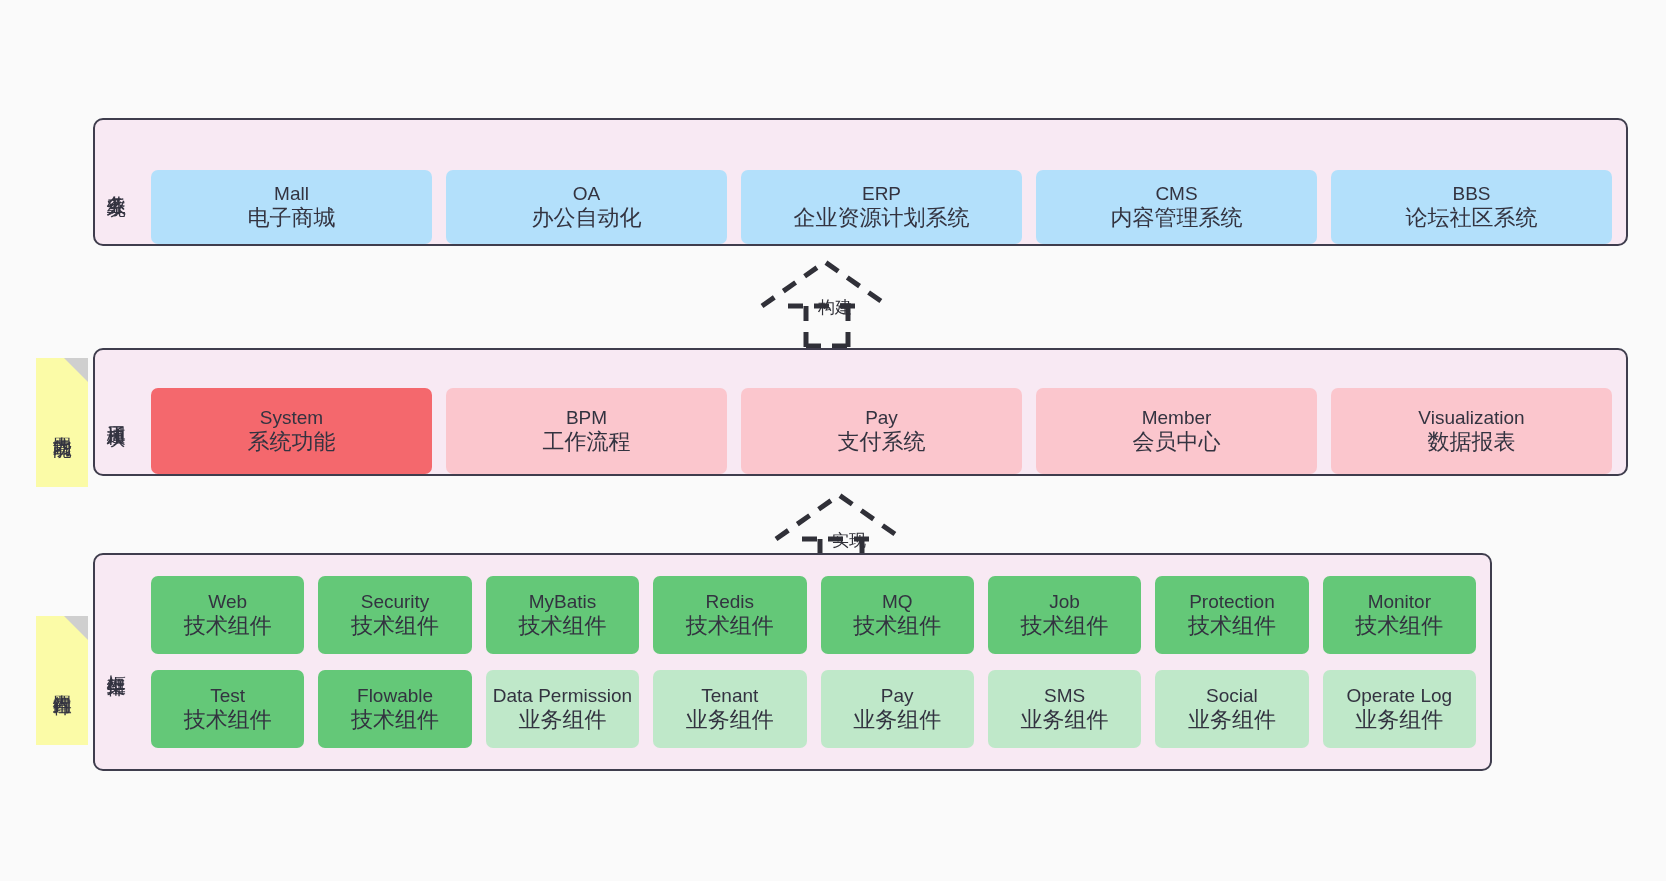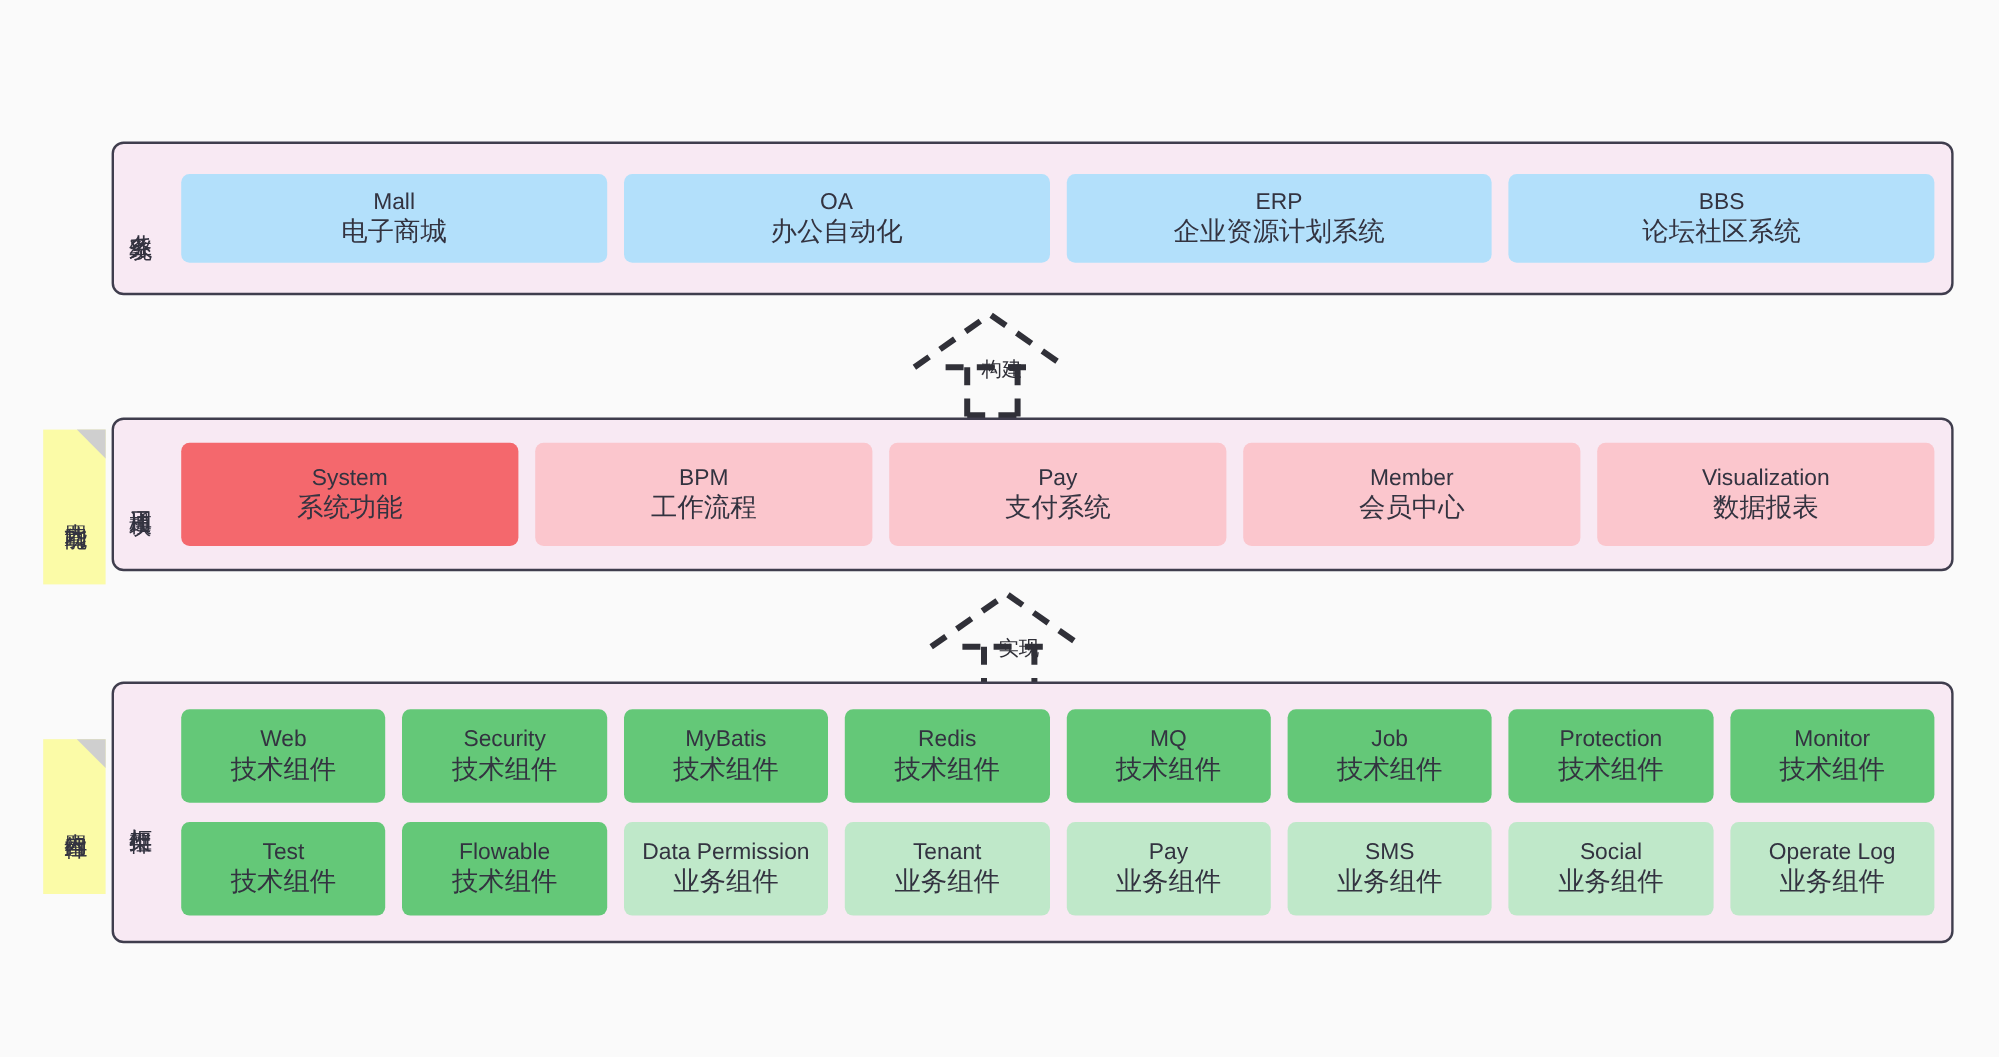--- a/index.html
+++ b/index.html
@@ -38,21 +38,21 @@
     letter-spacing: 1px;
     writing-mode: vertical-rl;
     text-orientation: upright;
     line-height: 1.18;
     white-space: nowrap;
     user-select: none;
   }
   .layer-body {
     flex: 1 1 auto;
     display: flex;
-    align-items: center;
+    align-items: flex-end;
     justify-content: space-between;
     padding: 0 14px;
     gap: 14px;
   }
   .layer-body.two-rows {
     flex-direction: column;
     justify-content: center;
     gap: 16px;
     padding: 14px 14px;
   }
@@ -147,20 +147,24 @@
       </div>
       <div class="card blue h-top">
         <span class="en">OA</span>
         <span class="cn">办公自动化</span>
       </div>
       <div class="card blue h-top">
         <span class="en">ERP</span>
         <span class="cn">企业资源计划系统</span>
       </div>
       <div class="card blue h-top">
+        <span class="en">CMS</span>
+        <span class="cn">内容管理系统</span>
+      </div>
+      <div class="card blue h-top">
         <span class="en">BBS</span>
         <span class="cn">论坛社区系统</span>
       </div>
 
     </div>
   </div>
 
   <div class="arrow" id="arrow-build" style="left:760px; top:256px;font-family:Liberation Mono, monospace;">
     <svg width="150" height="92" viewBox="0 0 150 92" fill="none">
       <path d="M 2 50 L 65 6 L 128 50" stroke="#303038" stroke-width="5" stroke-dasharray="15 11" stroke-linecap="butt" fill="none"></path>
@@ -212,21 +216,21 @@
       <path d="M 88 50 L 88 92" stroke="#303038" stroke-width="5" stroke-dasharray="15 11" stroke-linecap="butt" fill="none"></path>
       <path d="M 46 90 L 88 90" stroke="#303038" stroke-width="5" stroke-dasharray="15 11" stroke-linecap="butt" fill="none"></path>
     </svg>
     <div class="lbl">实现</div>
   </div>
 
   <div class="note" style="left:36px; top:616px; height:129px;">
     <span>内置组件</span>
   </div>
 
-  <div class="layer" id="layer-framework" style="left:93px; top:568px; width:1535px; height:218px;">
+  <div class="layer" id="layer-framework" style="left:93px; top:553px; width:1399px; height:218px;">
     <div class="layer-title">框架组件</div>
     <div class="layer-body two-rows">
 
       <div class="row">
         <div class="card green h-bottom">
           <span class="en">Web</span>
           <span class="cn">技术组件</span>
         </div>
         <div class="card green h-bottom">
           <span class="en">Security</span>

